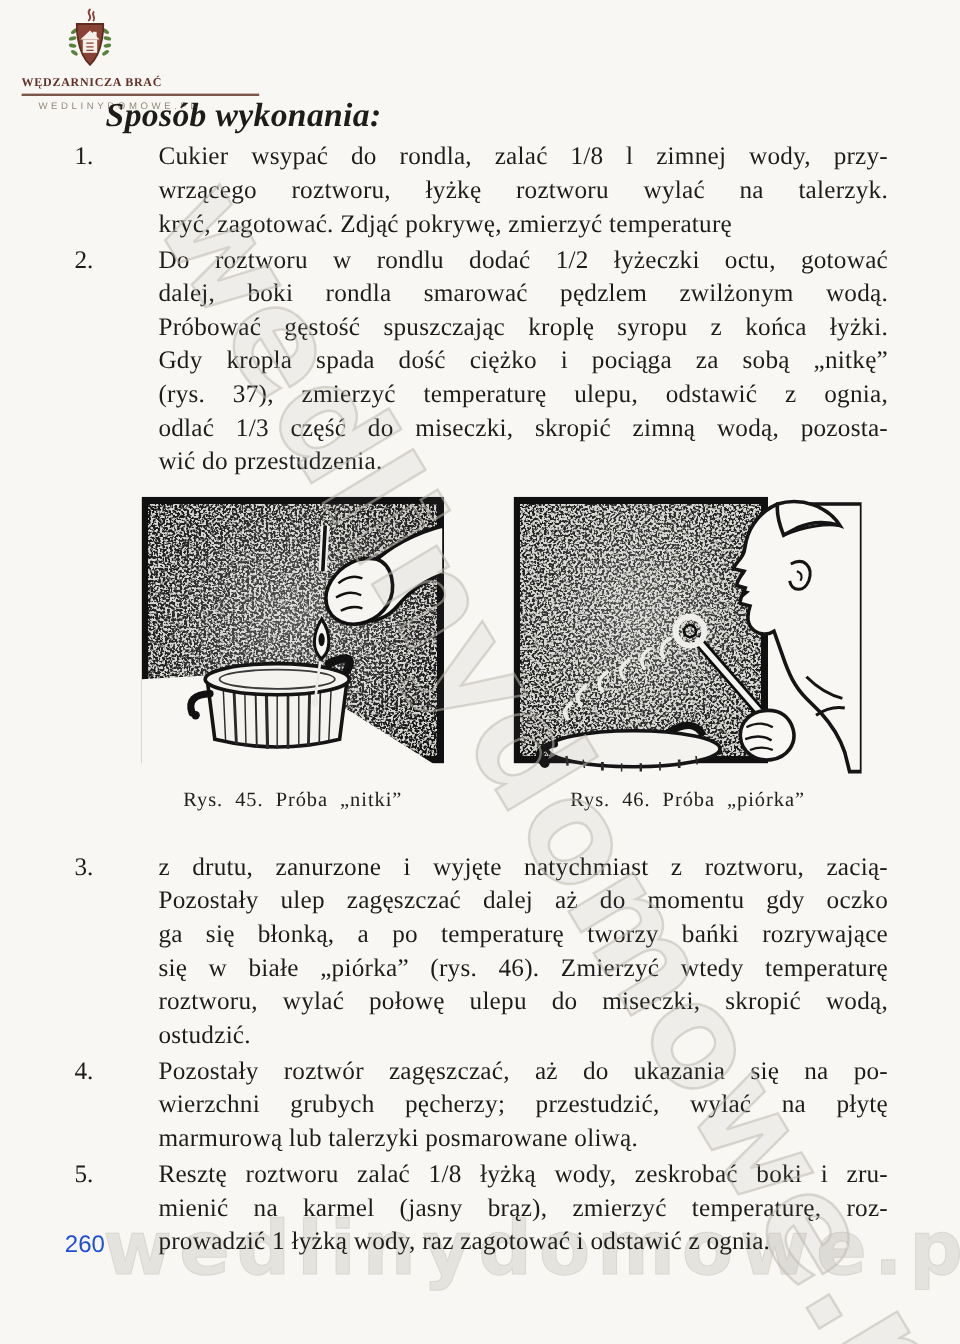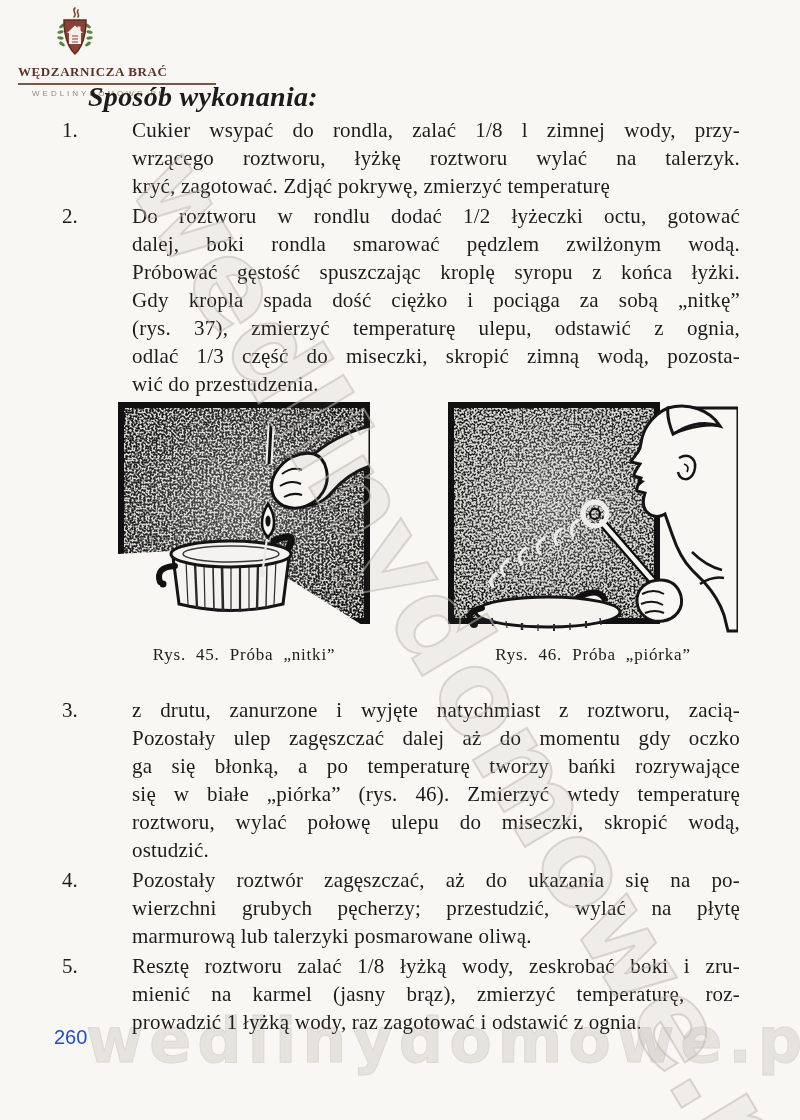--- a/index.html
+++ b/index.html
@@ -21,21 +21,21 @@
     font-size:115px;white-space:nowrap;
     color:rgba(125,120,110,0.07);
     -webkit-text-stroke:2px rgba(190,186,176,0.55);
     transform:rotate(59deg);transform-origin:0 0;
     pointer-events:none;
   }
   
   .logo{position:absolute;left:18px;top:6px;z-index:2;width:210px;}
   .logo-shield{margin-left:38px;display:block;}
   .logo-brand{
-    margin-top:4px;font-weight:bold;font-size:13px;letter-spacing:0.6px;
+    margin-top:4px;font-weight:bold;font-size:10px;letter-spacing:0.6px;
     color:#5f3128;font-family:"Liberation Serif", serif;
   }
   .logo-rule{width:198px;border-bottom:2px solid #7d564a;margin-top:3px;}
   .logo-sub{
     margin-top:4px;margin-left:14px;font-size:8px;letter-spacing:3px;
     color:#97897c;font-family:"Liberation Sans", sans-serif;
   }
   
   .content{position:absolute;left:62px;top:82px;width:678px;z-index:2;}
   .title{
@@ -44,21 +44,21 @@
   }
   .step{display:flex;margin-bottom:2px;}
   .step-num{flex:none;width:34px;font-size:21px;line-height:28px;}
   .step-lines{flex:1;min-width:0;}
   .line{
     font-size:21px;line-height:28px;letter-spacing:0.2px;
     text-align:justify;text-align-last:justify;margin-left:36px;
   }
   .step-lines .line:last-child{text-align-last:left;}
   
-  .figures{display:flex;margin-top:4px;margin-bottom:30px;margin-left:56px;gap:20px;}
+  .figures{display:flex;margin-top:16px;margin-bottom:30px;margin-left:56px;}
   .fig{display:block;}
   .fig+.fig{margin-left:58px;}
   .fig svg{display:block;}
   .fig-caption{
     margin-top:10px;text-align:center;font-size:17px;line-height:22px;
     letter-spacing:0.8px;word-spacing:5px;color:#21201e;
   }
   
   .page-num{
     position:absolute;left:54px;top:1026px;z-index:2;

